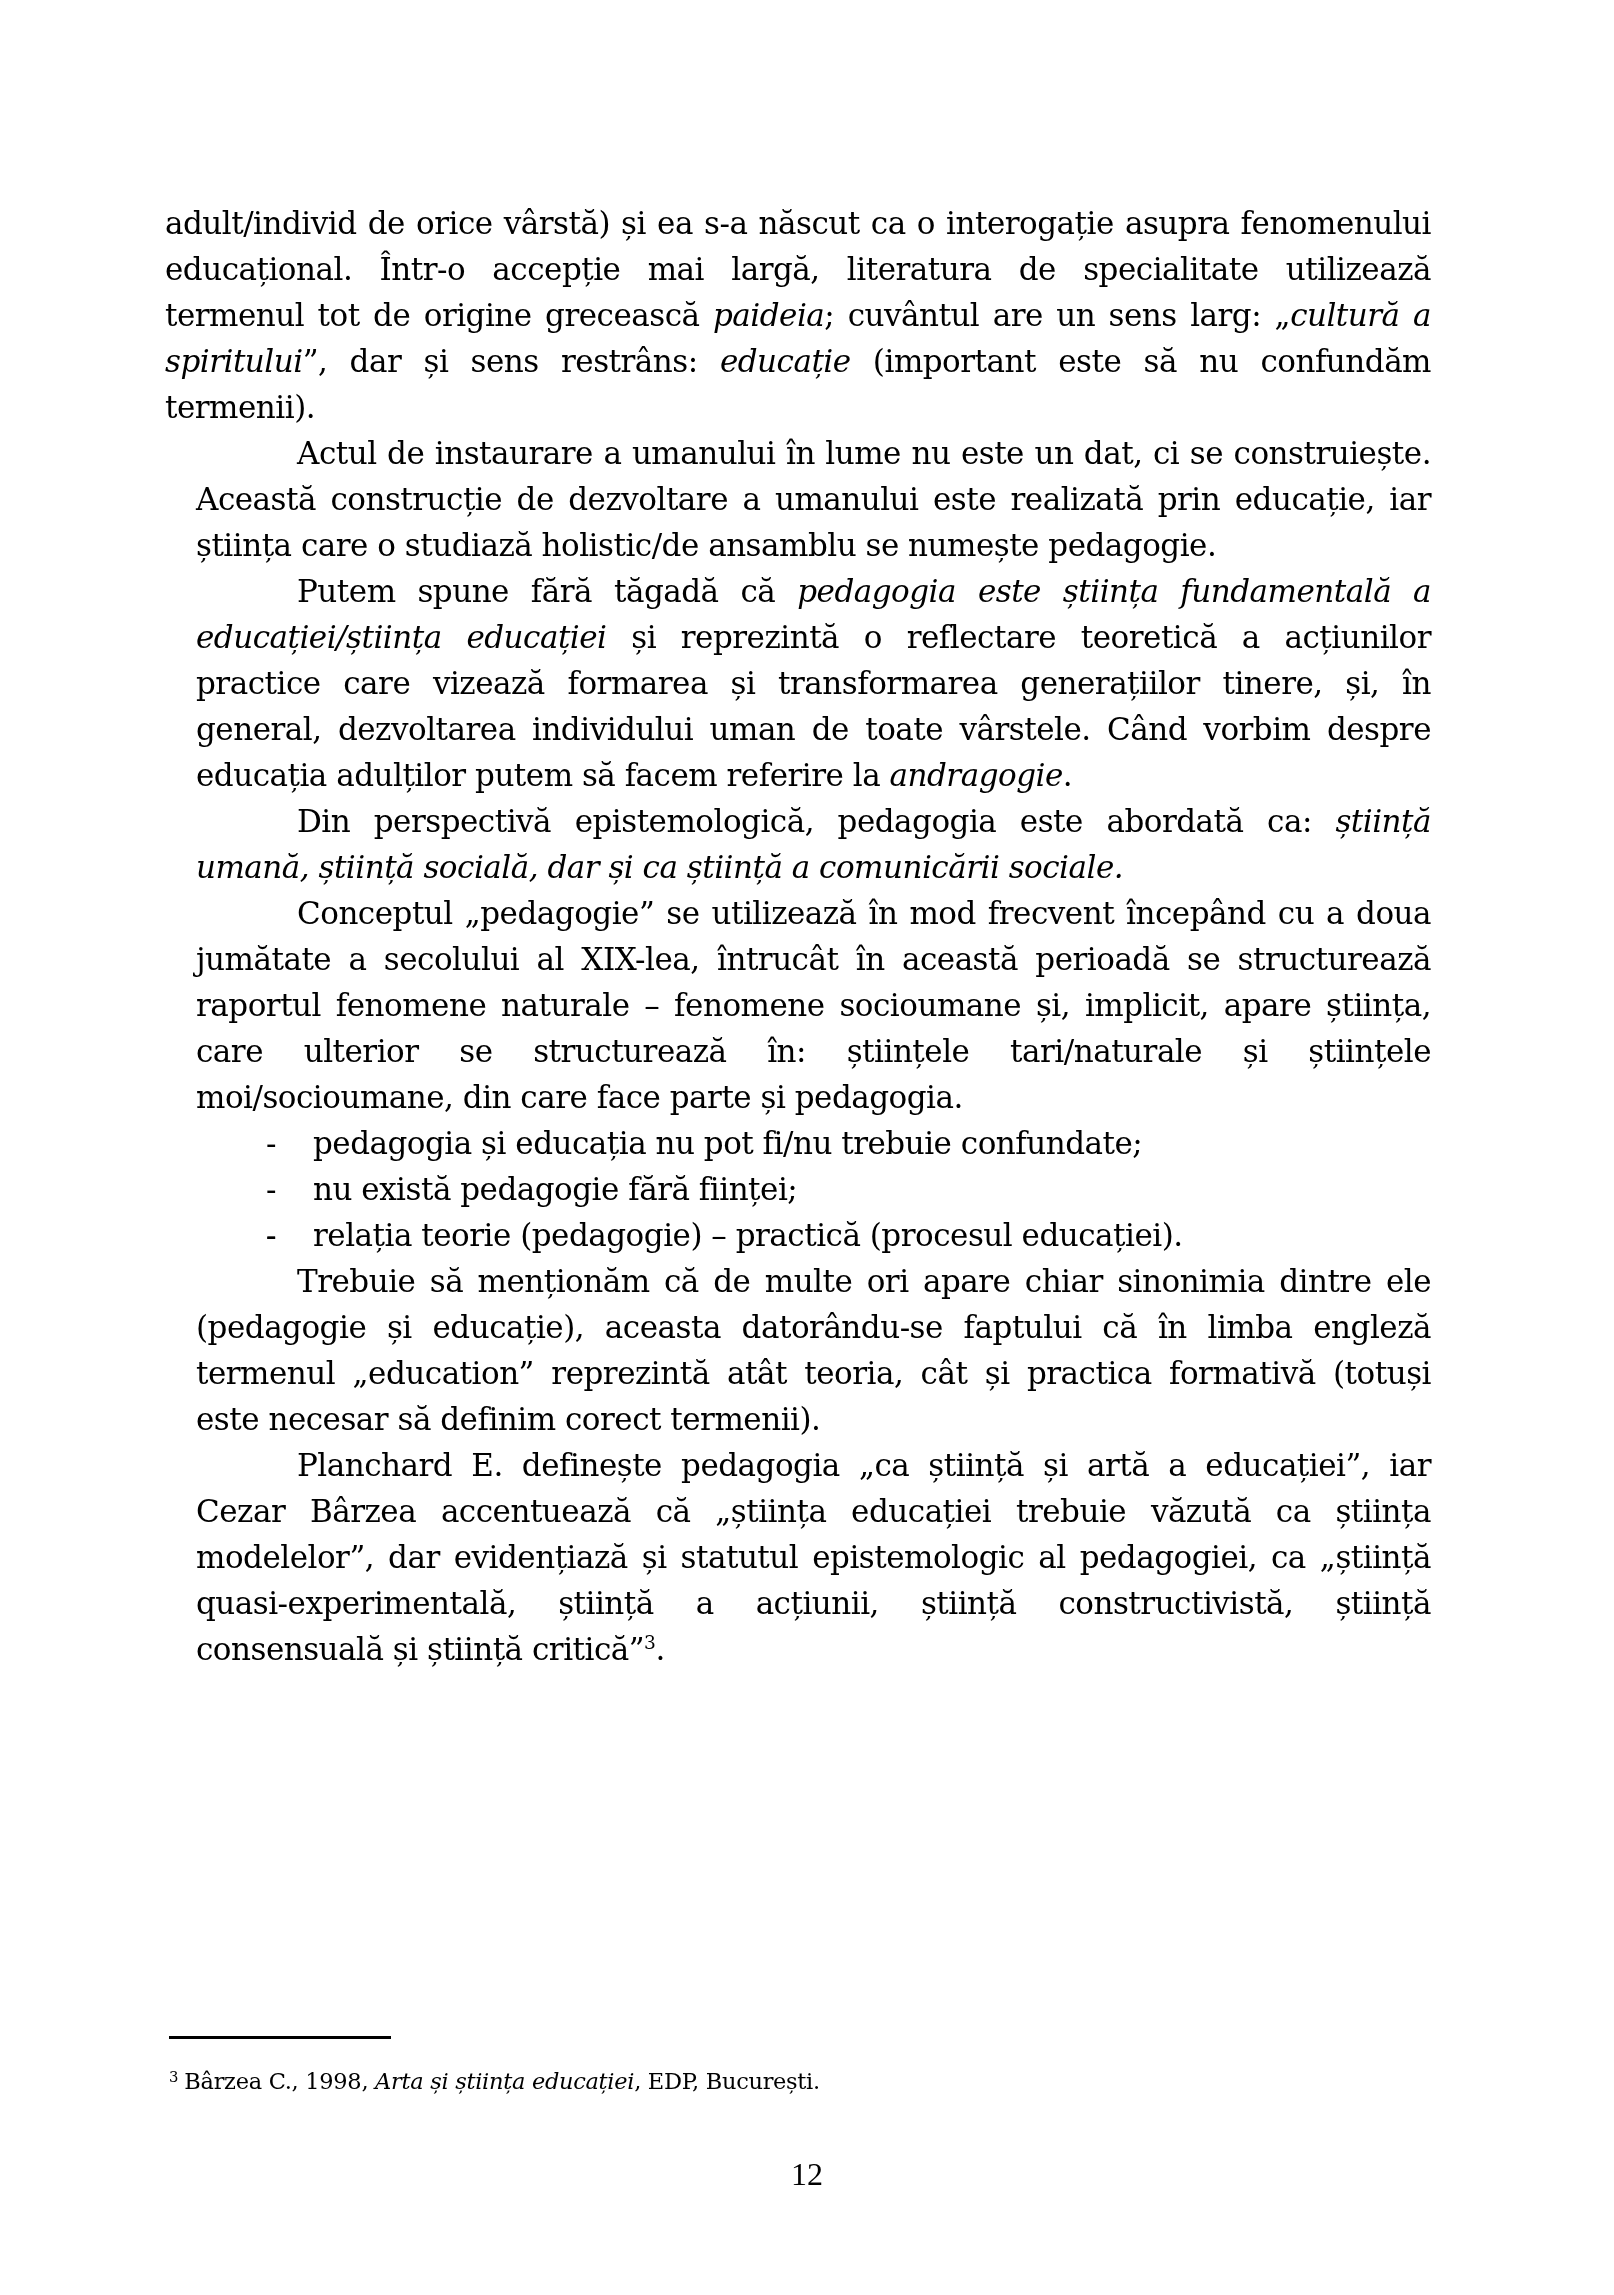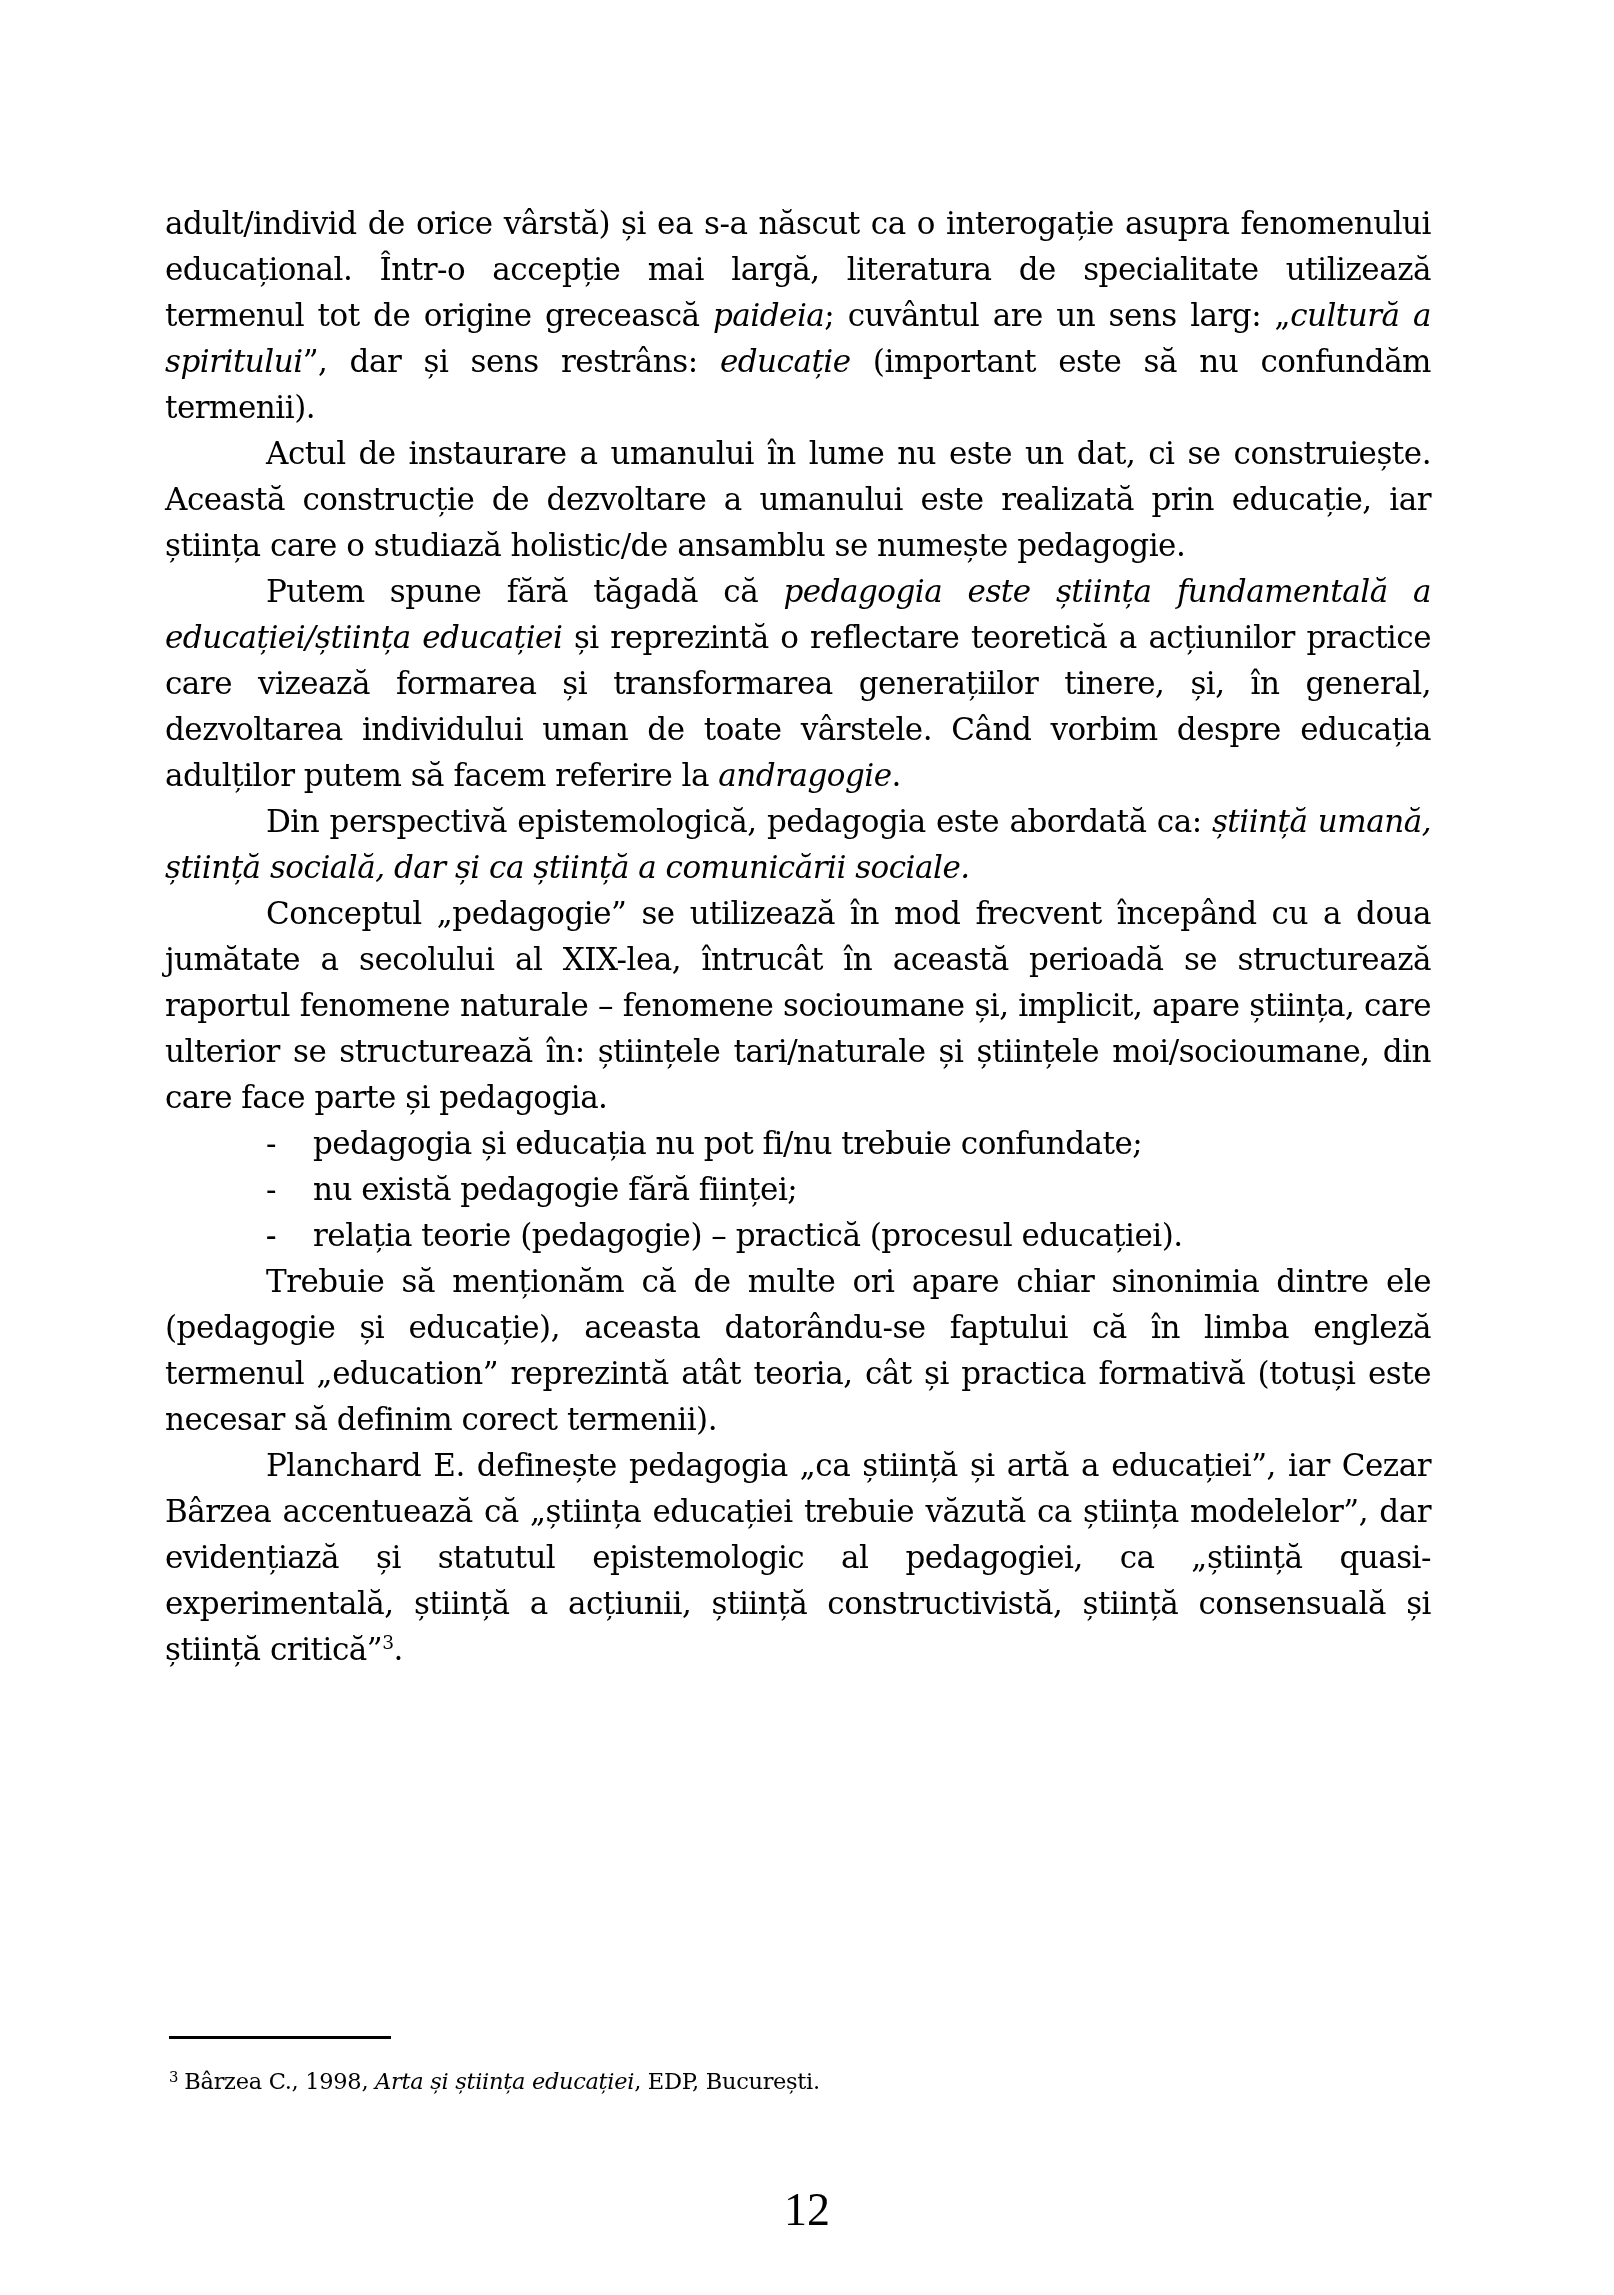--- a/index.html
+++ b/index.html
@@ -33,20 +33,21 @@
       letter-spacing: -0.5px;
       word-spacing: 0px;
     }
     .para {
       margin: 0;
       text-align: justify;
       text-indent: 0;
     }
     .para.indent {
       text-indent: 101px;
+      margin-left: 31px;
     }
     .para .it {
       font-style: italic;
     }
     .bullet-list {
       list-style: none;
       margin: 0;
       padding: 0;
     }
     .bullet-item {
@@ -86,23 +87,22 @@
       vertical-align: 11px;
       line-height: 0;
     }
     .page-number {
       position: absolute;
       left: 0;
       width: 1614px;
       top: 2155px;
       text-align: center;
       font-family: "Liberation Serif", "DejaVu Serif", serif;
-      font-size: 46px;
+      font-size: 32px;
       line-height: 39px;
-      margin-top: 35px;
     }
   </style>
 </head>
 <body>
 
 <div class="page">
   <div class="body-text">
     <div id="paras-before">
         <p class="para"><span>adult/individ de orice vârstă) și ea s-a născut ca o interogație asupra fenomenului educațional. Într-o accepție mai largă, literatura de specialitate utilizează termenul tot de origine grecească </span><span class="it">paideia</span><span>; cuvântul are un sens larg: „</span><span class="it">cultură a spiritului</span><span>”, dar și sens restrâns: </span><span class="it">educație</span><span> (important este să nu confundăm termenii).</span></p>
         <p class="para indent"><span>Actul de instaurare a umanului în lume nu este un dat, ci se construiește. Această construcție de dezvoltare a umanului este realizată prin educație, iar știința care o studiază holistic/de ansamblu se numește pedagogie.</span></p>

